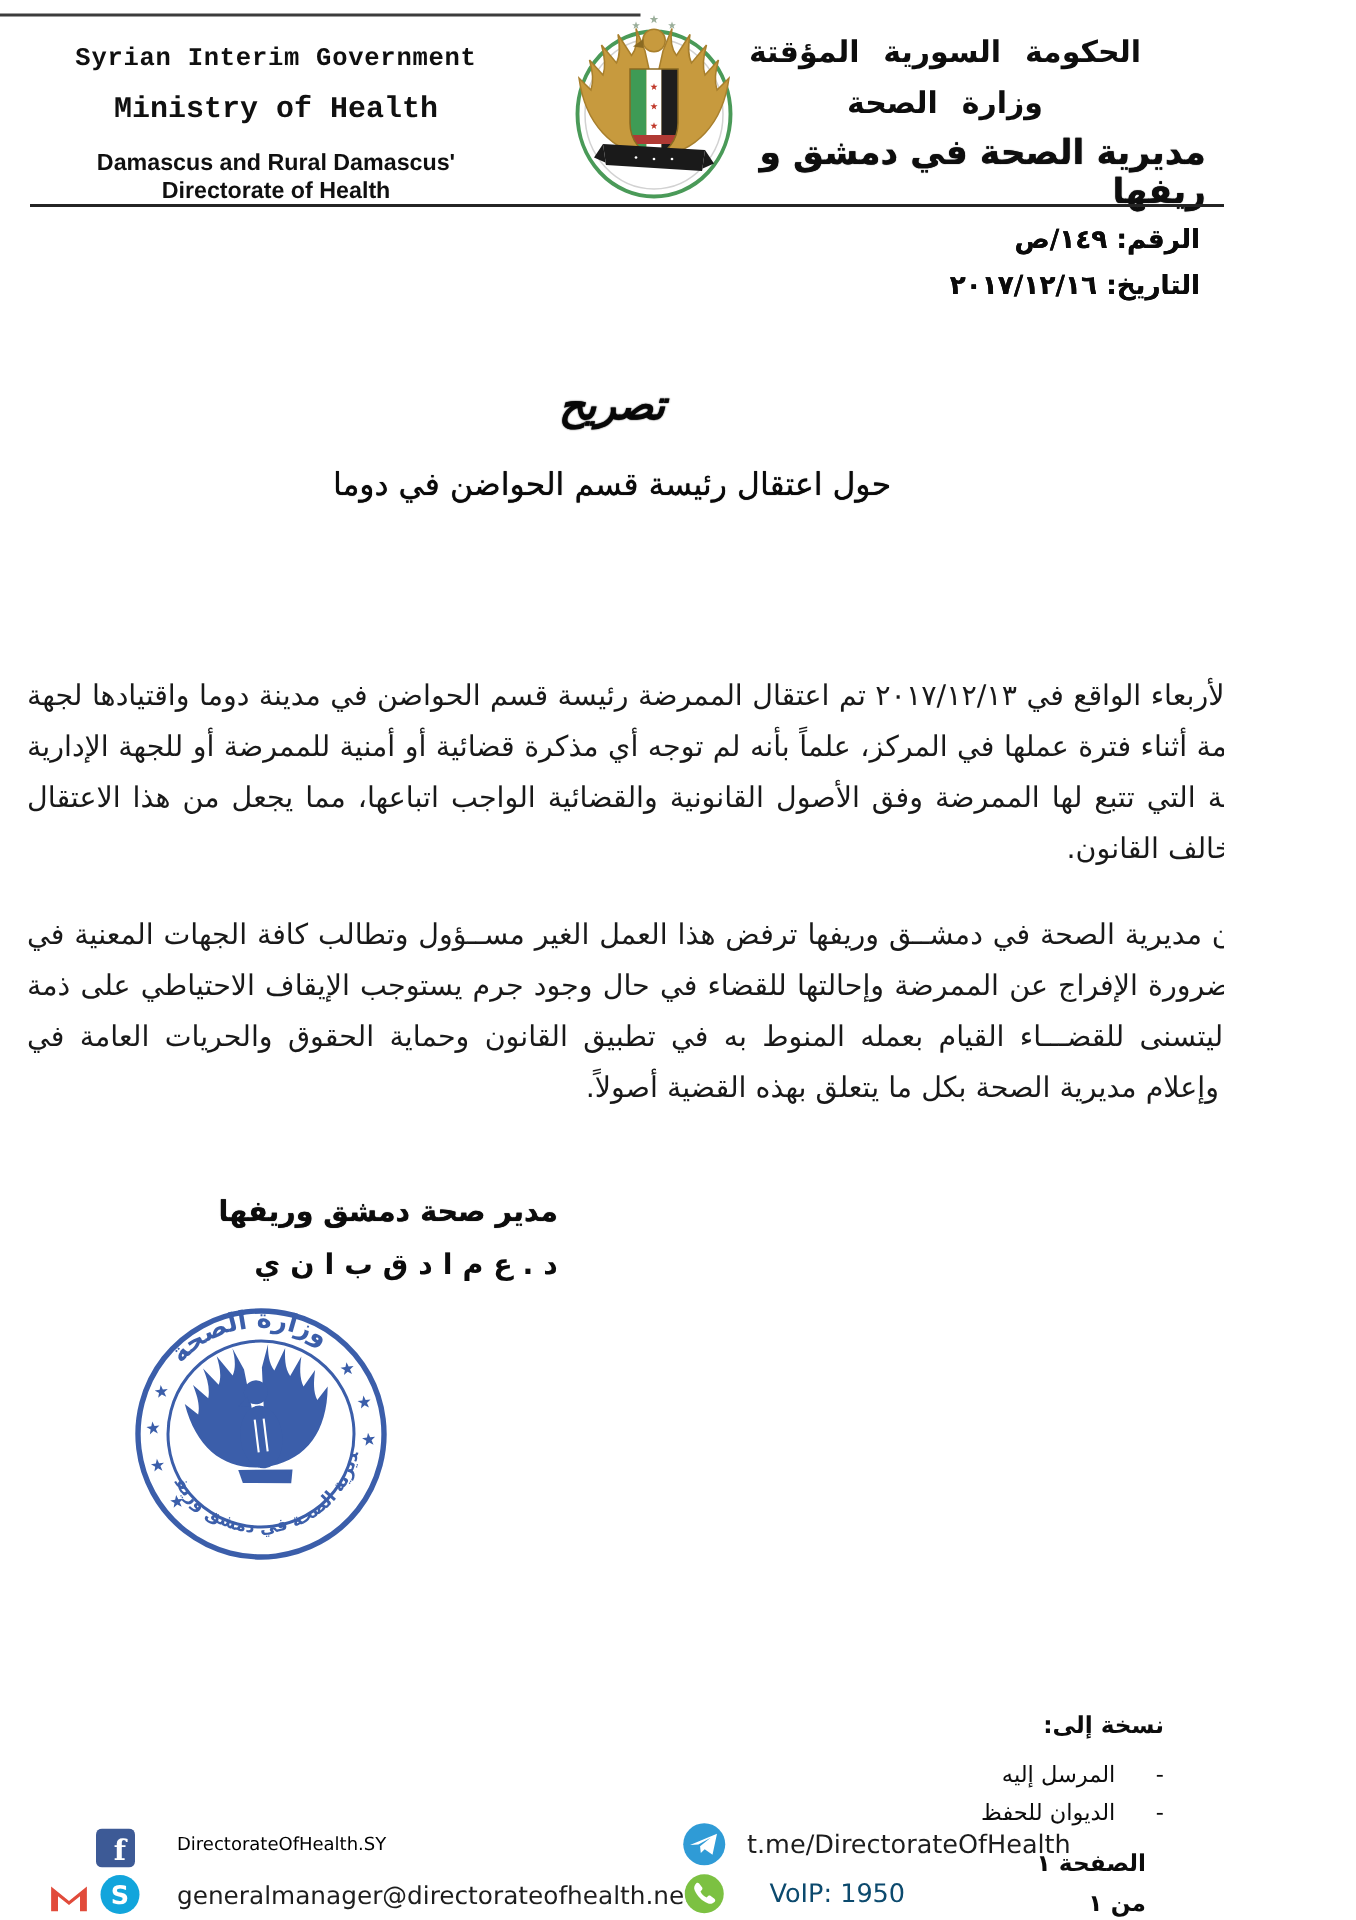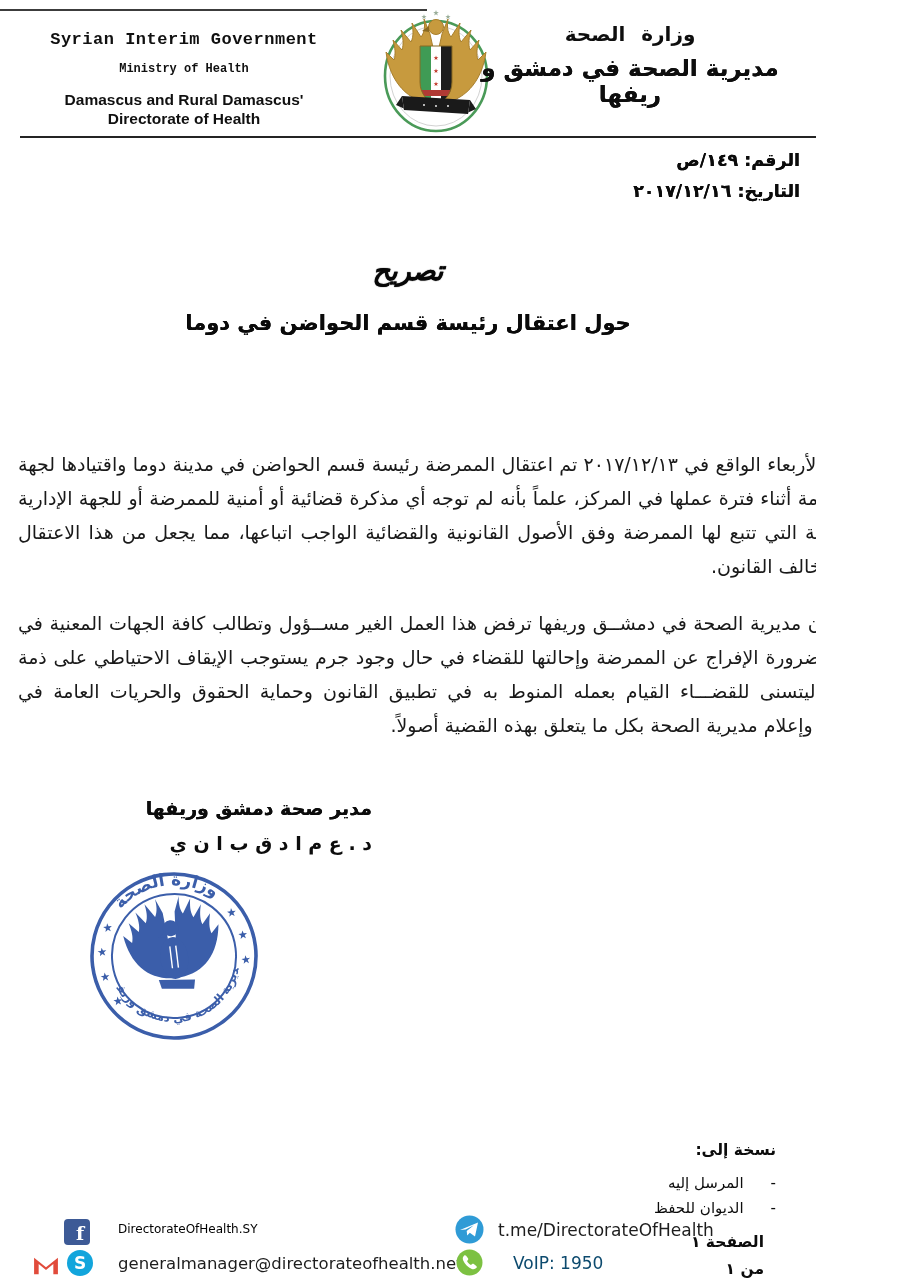--- a/index.html
+++ b/index.html
@@ -8,38 +8,38 @@
     font-family:"DejaVu Sans", sans-serif; color:#161616; overflow:hidden;
   }
   .abs { position:absolute; }
 
   
   .top-line { left:0; top:9px; width:427px; height:2px; background:#3c3c3c; }
 
   
   .hdr-en { left:28px; top:30px; width:312px; text-align:center; color:#101010; }
   .hdr-en .l1 { font-family:"Liberation Mono", monospace; font-weight:bold; font-size:17px; letter-spacing:.5px; margin-bottom:13px; white-space:nowrap; }
-  .hdr-en .l2 { font-family:"Liberation Mono", monospace; font-weight:bold; font-size:12px; margin-bottom:14px; }
+  .hdr-en .l2 { font-family:"Liberation Mono", monospace; font-weight:bold; font-size:20px; margin-bottom:14px; }
   .hdr-en .l34 { font-family:"Liberation Sans", sans-serif; font-weight:bold; font-size:15.5px; line-height:19px; }
 
   
   .emblem { left:372px; top:10px; width:128px; height:126px; }
 
   
   .hdr-ar { right:12px; top:22px; width:348px; direction:rtl; text-align:center; color:#0e0e0e; }
   .hdr-ar .a1 { font-size:20px; font-weight:700; word-spacing:9px; margin-bottom:10px; }
   .hdr-ar .a2 { font-size:20px; font-weight:700; word-spacing:9px; margin-bottom:9px; }
-  .hdr-ar .a3 { font-size:23px; font-weight:800; text-shadow:0 0 .6px #000; }
+  .hdr-ar .a3 { font-size:23px; font-weight:800; text-shadow:0 0 .6px #000;text-align:right; }
 
   .rule { left:20px; top:136px; width:866px; height:2px; background:#242424; }
 
   .refblk { right:16px; top:145px; direction:rtl; text-align:right; font-size:17.5px; font-weight:700; line-height:31px; color:#0b0b0b; text-shadow:0 0 .4px #000; }
 
   .doc-title { left:0; top:255px; width:100%; text-align:center; direction:rtl; font-size:27px; font-weight:800; color:#070707; text-shadow:0 0 1px #000;font-style:italic; }
-  .doc-subtitle { left:0; top:311px; width:100%; text-align:center; direction:rtl; font-size:21px; font-weight:700; color:#0a0a0a; text-shadow:0 0 .5px #000; }
+  .doc-subtitle { left:0; top:311px; width:100%; text-align:center; direction:rtl; font-size:21px; font-weight:400; color:#0a0a0a; text-shadow:0 0 .5px #000; }
 
   .body-text { left:18px; top:447px; width:868px; direction:rtl; text-align:justify; font-size:19px; line-height:34px; color:#191919; }
   .body-text p { margin:0 0 23px 0; }
 
   .sig { left:42px; top:797px; width:330px; text-align:right; direction:rtl; color:#0c0c0c; }
   .sig .t { font-size:19px; font-weight:700; text-shadow:0 0 .5px #000; }
   .sig .n { font-size:19px; font-weight:700; margin-top:13px; white-space:nowrap; }
 
   .stamp { left:86px; top:868px; width:176px; height:176px; opacity:.92; transform:rotate(-7deg); }
 
@@ -107,20 +107,21 @@
     <path d="M48,36 H80 V72 C80,84 72,92 64,95 C56,92 48,84 48,72 Z" fill="none" stroke="#8a6a22" stroke-width="1"></path>
     <polygon points="30,86 98,90 96,104 32,100" fill="#1a1a1a"></polygon>
     <polygon points="30,86 24,95 33,99 32,100" fill="#1a1a1a"></polygon>
     <polygon points="98,90 104,99 95,103 96,104" fill="#1a1a1a"></polygon>
     <circle cx="52" cy="95" r="0.9" fill="#fff"></circle>
       <circle cx="64" cy="96" r="0.9" fill="#fff"></circle>
       <circle cx="76" cy="96" r="0.9" fill="#fff"></circle>
   </svg>
 
   <div class="abs hdr-ar">
+    <div class="a1">الحكومة السورية المؤقتة</div>
     <div class="a2">وزارة الصحة</div>
     <div class="a3">مديرية الصحة في دمشق و ريفها</div>
   </div>
 
   <div class="abs rule"></div>
 
   <div class="abs refblk">
     <div>الرقم: ١٤٩/ص</div>
     <div>التاريخ: ٢٠١٧/١٢/١٦</div>
   </div>

